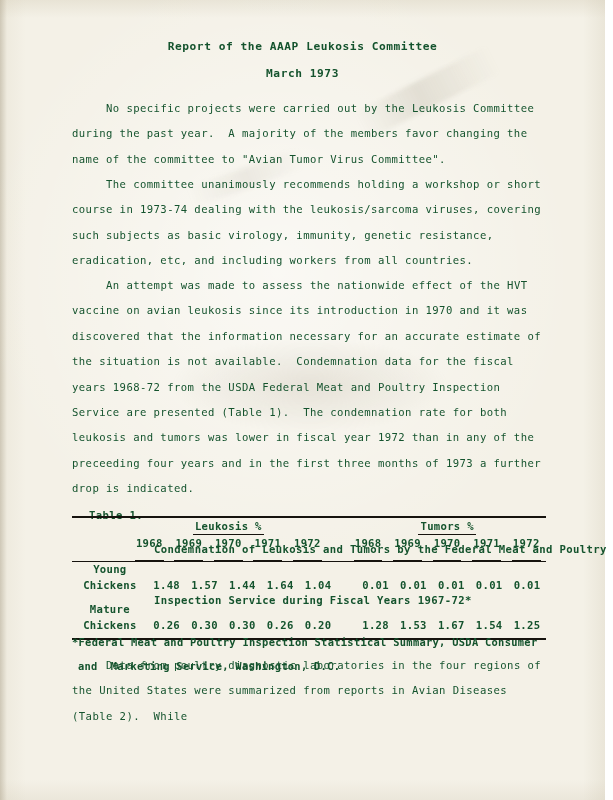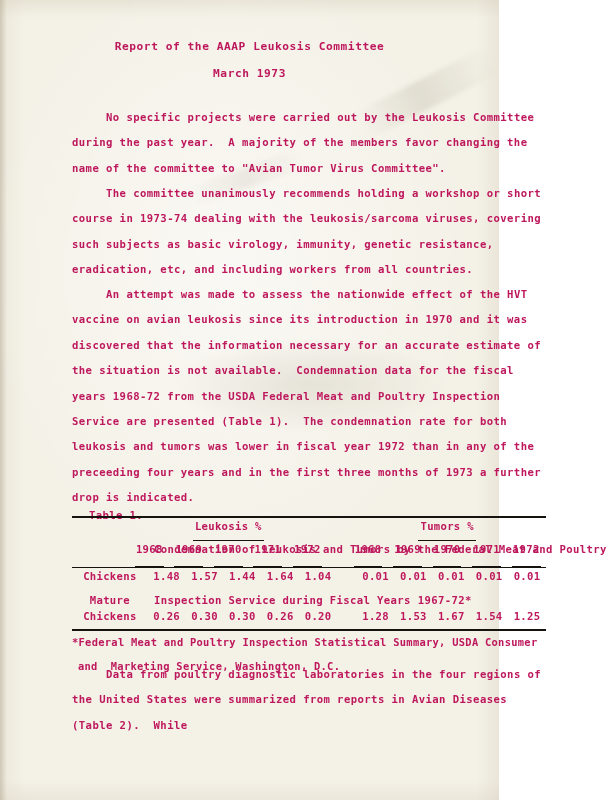--- a/index.html
+++ b/index.html
@@ -10,25 +10,25 @@
   body {
     width: 613px;
     height: 800px;
     overflow: hidden;
     font-family: "DejaVu Sans Mono", "Liberation Mono", monospace;
   }
 
   
   .page {
     position: relative;
-    width: 499px;
+    width: 605px;
     height: 800px;
     background: #f4f1e7;
     box-sizing: border-box;
-    color: #be185d;
+    color: #14532d;
   }
   
   .page::before {
     content: "";
     position: absolute;
     inset: 0;
     pointer-events: none;
     background:
       radial-gradient(ellipse 70% 55% at 46% 34%, rgba(255,255,255,0.55) 0%, rgba(255,255,255,0) 70%),
       linear-gradient(90deg, rgba(176,166,143,0.55) 0px, rgba(214,206,184,0.18) 7px, rgba(255,255,255,0) 26px),
@@ -84,26 +84,25 @@
     letter-spacing: 0.55px;
   }
   #title  { position: absolute; left: 0; right: 0; top: 40px; }
   #subtitle { position: absolute; left: 0; right: 0; top: 67px; }
 
   .para {
     position: absolute;
     left: 72px;
     width: 474px;
     font-size: 10.6px;
-    font-weight: bold;
+    font-weight: normal;
     letter-spacing: 0.42px;
     line-height: 25.4px;
     white-space: pre-wrap;
     text-align: left;
-    margin-top: 9px;
   }
 
   
   .tbl-caption {
     position: absolute;
     left: 72px;
     top: 472px;
     width: 480px;
     font-size: 10.6px;
     font-weight: bold;
@@ -148,21 +147,21 @@
     width: 92px;
     padding-right: 4px;
   }
   td.gap, th.gap { width: 34px; }
   .grp {
     height: 16px;
     line-height: 16px;
   }
   .grp span {
     display: inline-block;
-    padding: 0 2px 6px 2px;
+    padding: 0 2px 0 2px;
   }
   .grp-underline {
     border-bottom: 1.7px solid #16130e;
     padding-bottom: 1px;
     display: block;
     margin: 0 2px;
   }
   .yr {
     height: 17px;
     line-height: 17px;
@@ -253,20 +252,24 @@
           <th class="yr"><span>1972</span></th>
         </tr>
       </tbody>
         </table>
 
       <div class="rule thin"></div>
 
       <table class="dt">
 
         <tbody>
+            <tr class="rowtop">
+          <td class="lbl">Young</td>
+          <td colspan="11"></td>
+        </tr>
         <tr class="rowbot">
           <td class="lbl">Chickens</td>
           <td class="yr">1.48</td>
           <td class="yr">1.57</td>
           <td class="yr">1.44</td>
           <td class="yr">1.64</td>
           <td class="yr">1.04</td>
           <td class="gap"></td>
           <td class="yr">0.01</td>
           <td class="yr">0.01</td>

